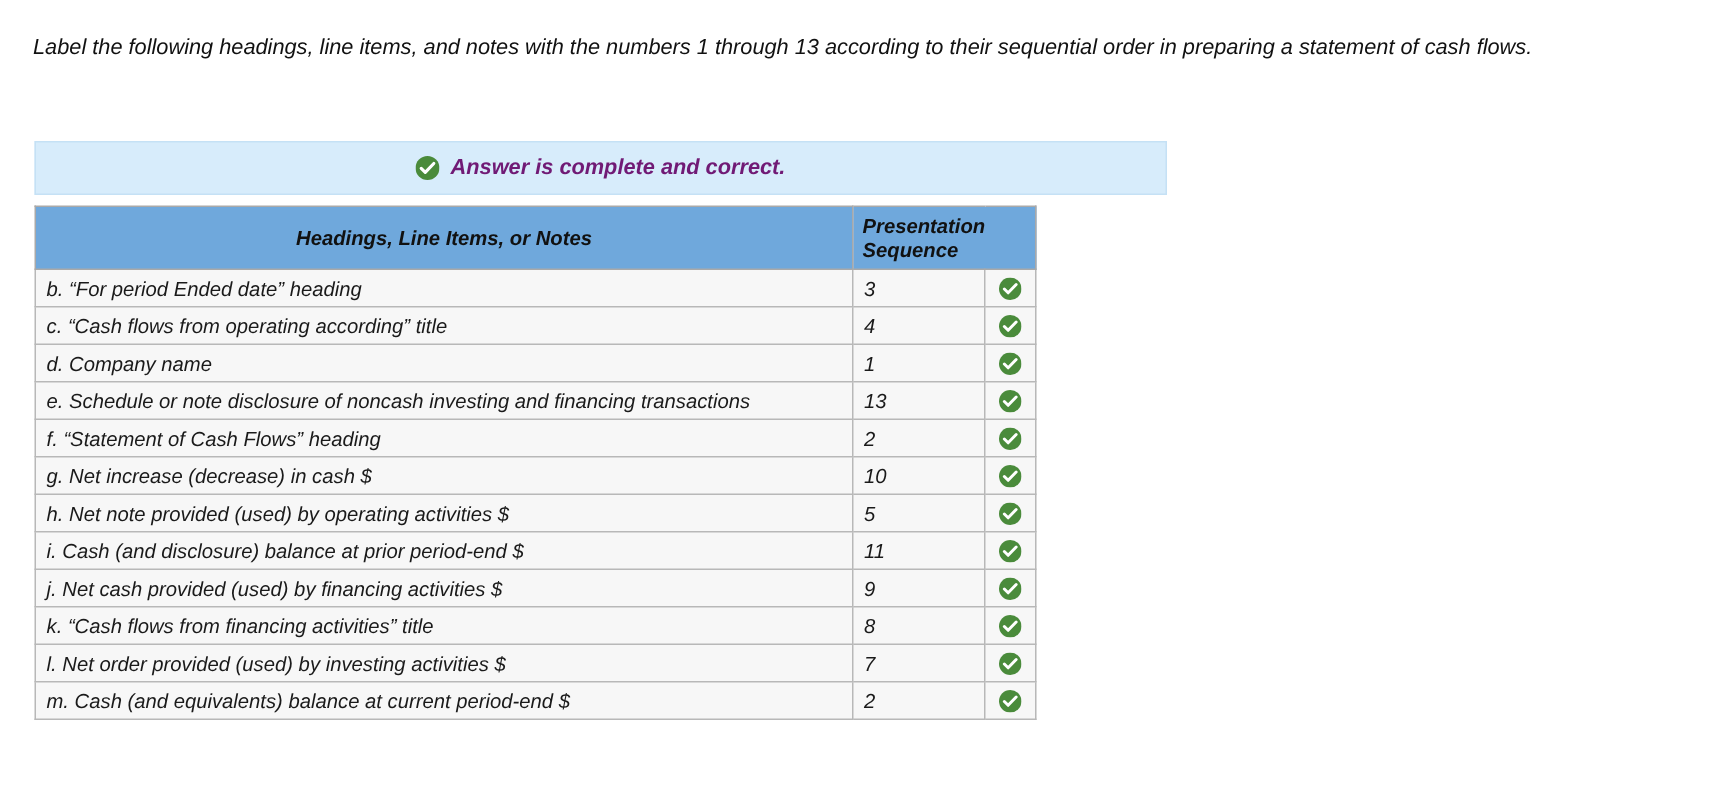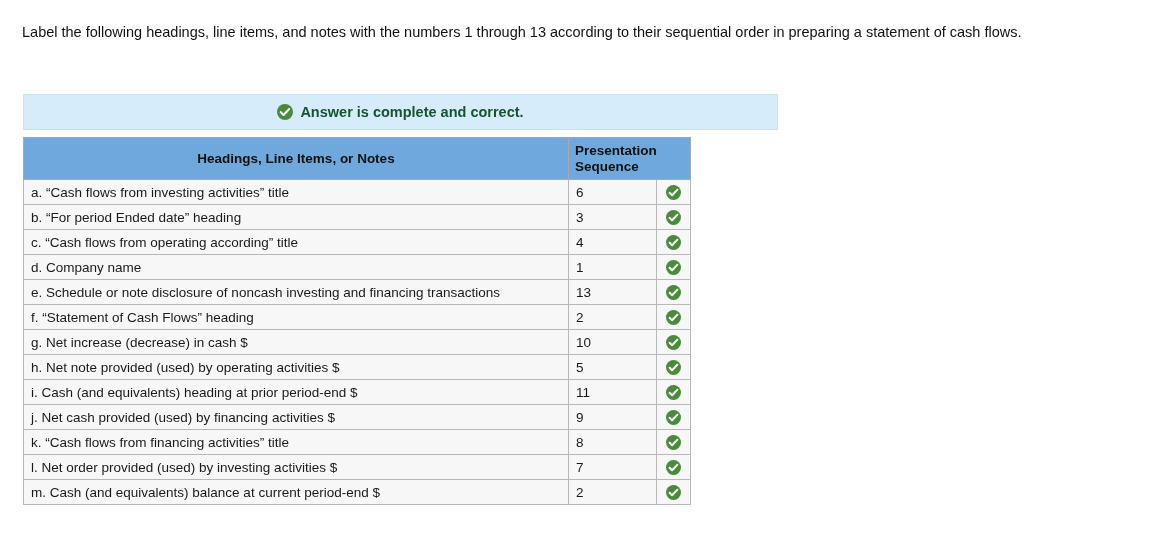--- a/index.html
+++ b/index.html
@@ -11,20 +11,21 @@
     width: 1152px;
     height: 535px;
     font-family: "Liberation Sans", sans-serif;
     color: #1a1a1a;
     overflow: hidden;
   }
   .page {
     position: relative;
     width: 1152px;
     height: 535px;
+    font-style: italic;
   }
   .instructions {
     position: absolute;
     left: 22px;
     top: 22px;
     width: 1040px;
     font-size: 14.5px;
     line-height: 1.45;
     color: #111111;
   }
@@ -42,21 +43,21 @@
     box-sizing: border-box;
   }
   .banner-inner {
     display: flex;
     align-items: center;
     gap: 7px;
   }
   .banner-text {
     font-size: 14.5px;
     font-weight: bold;
-    color: #14532d;
+    color: #701a75;
   }
   .check-circle {
     display: inline-block;
     width: 16px;
     height: 16px;
     line-height: 16px;
     flex: 0 0 16px;
   }
   table.qtable {
     position: absolute;
@@ -140,32 +141,20 @@
       <tr>
         <th class="col-item">Headings, Line Items, or Notes</th>
         <th class="col-seq" colspan="2">
           <span>Presentation</span><br>
           <span>Sequence</span>
         </th>
       </tr>
     </thead>
     <tbody id="table-body">
         <tr>
-          <td class="item">a. “Cash flows from investing activities” title</td>
-          <td class="seq">6</td>
-          <td class="mark">
-            <div class="cell-flex">
-              <svg width="15" height="15" viewBox="0 0 16 16" aria-hidden="true">
-                <circle cx="8" cy="8" r="8" fill="#4a8b3b"></circle>
-                <path d="M3.8 8.2 L6.5 10.9 L12.2 5.0" fill="none" stroke="#ffffff" stroke-width="2.1" stroke-linecap="round" stroke-linejoin="round"></path>
-              </svg>
-            </div>
-          </td>
-        </tr>
-        <tr>
           <td class="item">b. “For period Ended date” heading</td>
           <td class="seq">3</td>
           <td class="mark">
             <div class="cell-flex">
               <svg width="15" height="15" viewBox="0 0 16 16" aria-hidden="true">
                 <circle cx="8" cy="8" r="8" fill="#4a8b3b"></circle>
                 <path d="M3.8 8.2 L6.5 10.9 L12.2 5.0" fill="none" stroke="#ffffff" stroke-width="2.1" stroke-linecap="round" stroke-linejoin="round"></path>
               </svg>
             </div>
           </td>
@@ -236,21 +225,21 @@
           <td class="mark">
             <div class="cell-flex">
               <svg width="15" height="15" viewBox="0 0 16 16" aria-hidden="true">
                 <circle cx="8" cy="8" r="8" fill="#4a8b3b"></circle>
                 <path d="M3.8 8.2 L6.5 10.9 L12.2 5.0" fill="none" stroke="#ffffff" stroke-width="2.1" stroke-linecap="round" stroke-linejoin="round"></path>
               </svg>
             </div>
           </td>
         </tr>
         <tr>
-          <td class="item">i. Cash (and equivalents) heading at prior period-end $</td>
+          <td class="item">i. Cash (and disclosure) balance at prior period-end $</td>
           <td class="seq">11</td>
           <td class="mark">
             <div class="cell-flex">
               <svg width="15" height="15" viewBox="0 0 16 16" aria-hidden="true">
                 <circle cx="8" cy="8" r="8" fill="#4a8b3b"></circle>
                 <path d="M3.8 8.2 L6.5 10.9 L12.2 5.0" fill="none" stroke="#ffffff" stroke-width="2.1" stroke-linecap="round" stroke-linejoin="round"></path>
               </svg>
             </div>
           </td>
         </tr>

